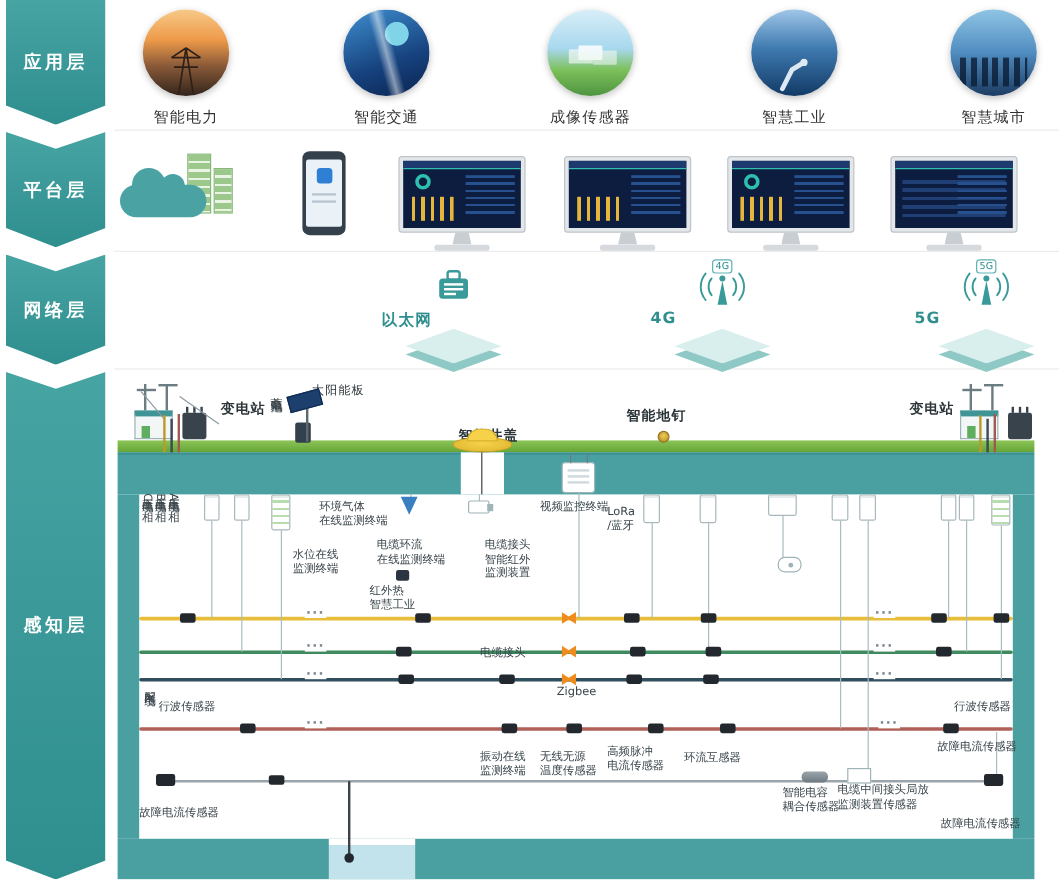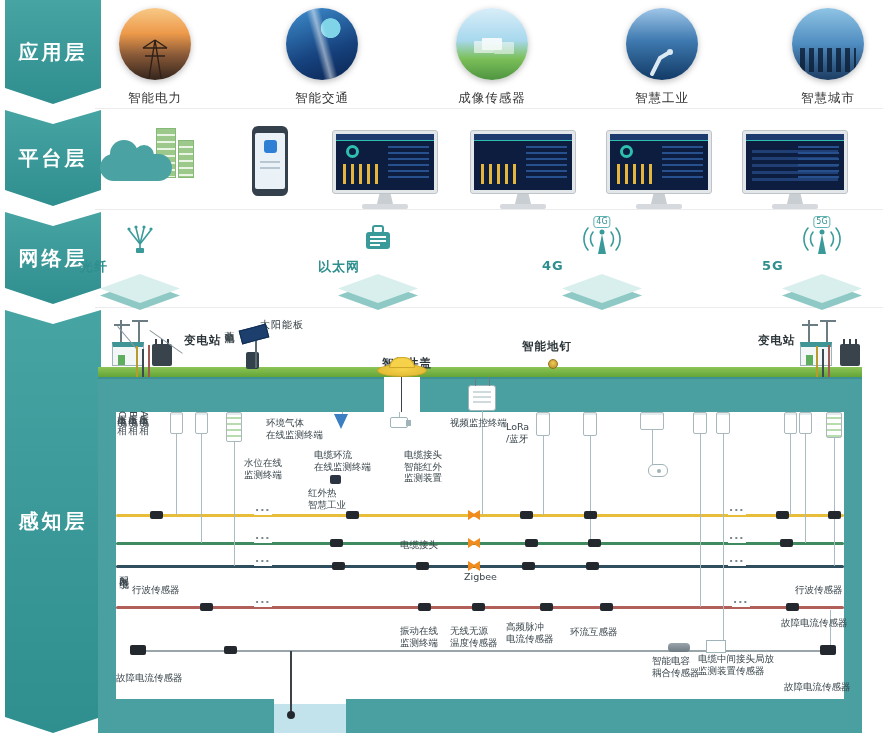--- a/index.html
+++ b/index.html
@@ -1,20 +1,20 @@
 <!DOCTYPE html>
 <html><head>
 <meta charset="utf-8">
 <style>
 *{margin:0;padding:0;box-sizing:border-box}
 html,body{background:#fff}
 body{font-family:"DejaVu Sans","Liberation Sans",sans-serif}
 .stage{position:relative;width:883px;height:733px;background:#fff;overflow:hidden}
 
-.chev{position:absolute;left:5px;width:96px;background:linear-gradient(180deg,#46a4a3,#2f8e8e);color:#fff;display:flex;align-items:center;justify-content:center;font-size:20px;font-weight:700;letter-spacing:3px}
+.chev{position:absolute;left:5px;width:83px;background:linear-gradient(180deg,#46a4a3,#2f8e8e);color:#fff;display:flex;align-items:center;justify-content:center;font-size:15px;font-weight:700;letter-spacing:3px}
 .chev.flat{clip-path:polygon(0 0,100% 0,100% calc(100% - 16px),50% 100%,0 calc(100% - 16px))}
 .chev.notch{clip-path:polygon(0 0,50% 14px,100% 0,100% calc(100% - 16px),50% 100%,0 calc(100% - 16px))}
 .divider{position:absolute;left:95px;width:788px;height:1px;background:#ececec}
 
 .circle{position:absolute;top:8px;width:72px;height:72px;border-radius:50%;overflow:hidden;box-shadow:0 2px 6px rgba(0,0,0,.25)}
 .app-label{position:absolute;top:90px;width:72px;text-align:center;font-size:12.5px;color:#333;letter-spacing:1px}
 .c-power{background:linear-gradient(180deg,#f7c987 0%,#ee9a4a 35%,#8a5a38 65%,#33241c 100%)}
 .c-traffic{background:radial-gradient(circle at 62% 28%,#7fd4e8 0 14%,transparent 15%),linear-gradient(160deg,#3f8fd0 0%,#16427e 60%,#0a2450 100%)}
 .c-env{background:linear-gradient(180deg,#d8eef8 0%,#a8d8ee 45%,#7cc05a 70%,#4e9440 100%)}
 .c-industry{background:linear-gradient(180deg,#9fc6e8 0%,#3f7ab0 45%,#123a66 100%)}
@@ -203,43 +203,20 @@
   <div class="monitor" style="left:742px">
     <div class="m-screen">
         <div class="scr tbl">
           <i class="hdr"></i>
         </div>
       </div>
     <i class="m-neck"></i>
       <i class="m-base"></i>
   </div>
 
-  <div class="net" style="left:80px">
-    <svg class="net-ico" width="34" height="32" viewBox="0 0 34 32">
-        <g fill="none" stroke="#3a9a9a" stroke-width="1.6">
-          <path d="M17 30 V22"></path>
-          <path d="M17 22 L6 8"></path>
-          <path d="M17 22 L13 6"></path>
-          <path d="M17 22 L21 6"></path>
-          <path d="M17 22 L28 8"></path>
-        </g>
-        <g fill="#3a9a9a">
-          <circle cx="6" cy="7" r="1.6"></circle>
-          <circle cx="13" cy="5" r="1.6"></circle>
-          <circle cx="21" cy="5" r="1.6"></circle>
-          <circle cx="28" cy="7" r="1.6"></circle>
-          <rect x="13" y="26" width="8" height="5" rx="1"></rect>
-        </g>
-      </svg>
-    <div class="net-lbl">光纤</div>
-    <div class="diamond">
-        <i class="d1"></i>
-        <i class="d2"></i>
-      </div>
-  </div>
   <div class="net" style="left:318px">
     <svg class="net-ico" width="34" height="32" viewBox="0 0 34 32">
         <rect x="5" y="10" width="24" height="17" rx="3" fill="#3a9a9a"></rect>
         <rect x="12" y="4" width="10" height="7" rx="2" fill="none" stroke="#3a9a9a" stroke-width="2"></rect>
         <rect x="9" y="14" width="16" height="2" fill="#fff"></rect>
         <rect x="9" y="18" width="16" height="2" fill="#fff"></rect>
         <rect x="9" y="22" width="10" height="2" fill="#fff"></rect>
       </svg>
     <div class="net-lbl">以太网</div>
     <div class="diamond">

